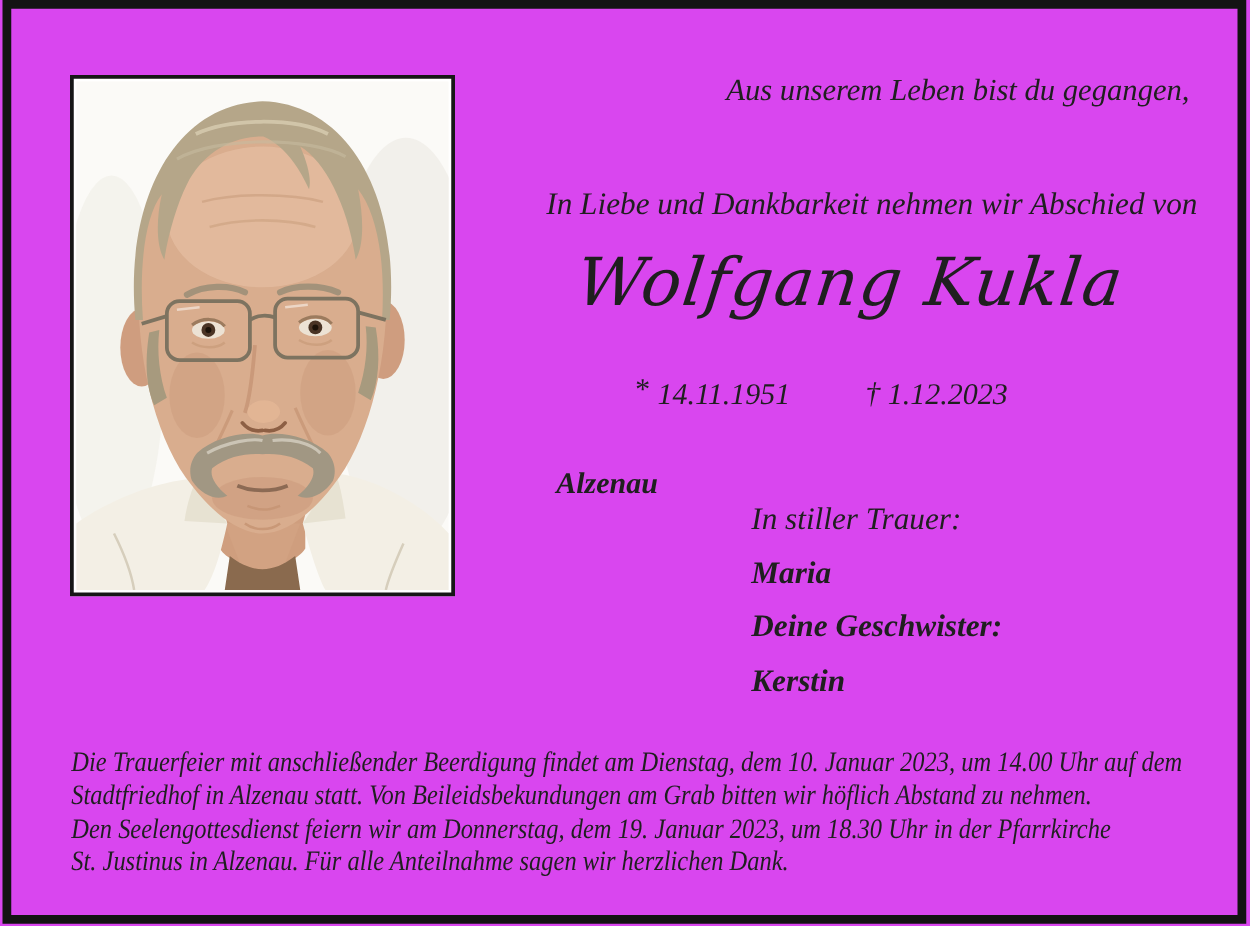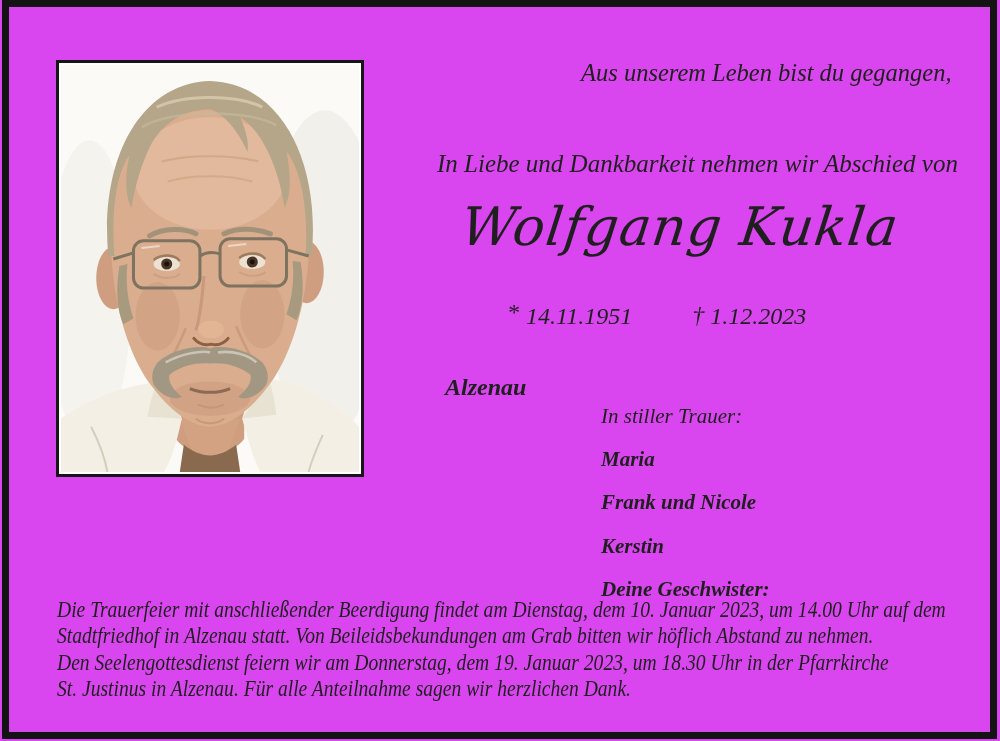--- a/index.html
+++ b/index.html
@@ -34,21 +34,21 @@
     font-style:italic; font-size:24px; white-space:nowrap;
   }
   .dates .sym { position:relative; top:-4px; margin-right:7px; }
   .dates .sym-cross { position:relative; top:-1px; margin-right:6px; }
   .place {
     position:absolute; left:445px; top:374px;
     font-style:italic; font-weight:bold; font-size:24px;
   }
   .mourning {
     position:absolute; left:601px; top:401px;
-    font-style:italic; font-size:21px; line-height:30.2px; white-space:nowrap;
+    font-style:italic; font-size:25px; line-height:30.2px; white-space:nowrap;
   }
   .mourning .bold { font-weight:bold;margin-top:13px; }
   .announcement {
     position:absolute; left:57px; top:597px;
     font-style:italic; font-size:22.5px; line-height:26.4px;
   }
   .announce-line {
     white-space:nowrap; transform:scaleX(0.87); transform-origin:0 50%;
   }
 </style>
@@ -147,23 +147,22 @@
   <div class="dates">
     <span><span class="sym">*</span><span>14.11.1951</span></span>
     <span><span class="sym-cross">†</span><span>1.12.2023</span></span>
   </div>
 
   <div class="place">Alzenau</div>
 
   <div class="mourning">
     <div>In stiller Trauer:</div>
     <div class="bold">Maria</div>
-    <div class="bold">Frank und Nicole</div>
+    <div class="bold">Deine Geschwister:</div>
     <div class="bold">Kerstin</div>
-    <div class="bold">Deine Geschwister:</div>
   </div>
 
   <div class="announcement">
     <div class="announce-line">Die Trauerfeier mit anschließender Beerdigung findet am Dienstag, dem 10. Januar 2023, um 14.00 Uhr auf dem</div>
     <div class="announce-line">Stadtfriedhof in Alzenau statt. Von Beileidsbekundungen am Grab bitten wir höflich Abstand zu nehmen.</div>
     <div class="announce-line">Den Seelengottesdienst feiern wir am Donnerstag, dem 19. Januar 2023, um 18.30 Uhr in der Pfarrkirche</div>
     <div class="announce-line">St. Justinus in Alzenau. Für alle Anteilnahme sagen wir herzlichen Dank.</div>
   </div>
 
 </div>

